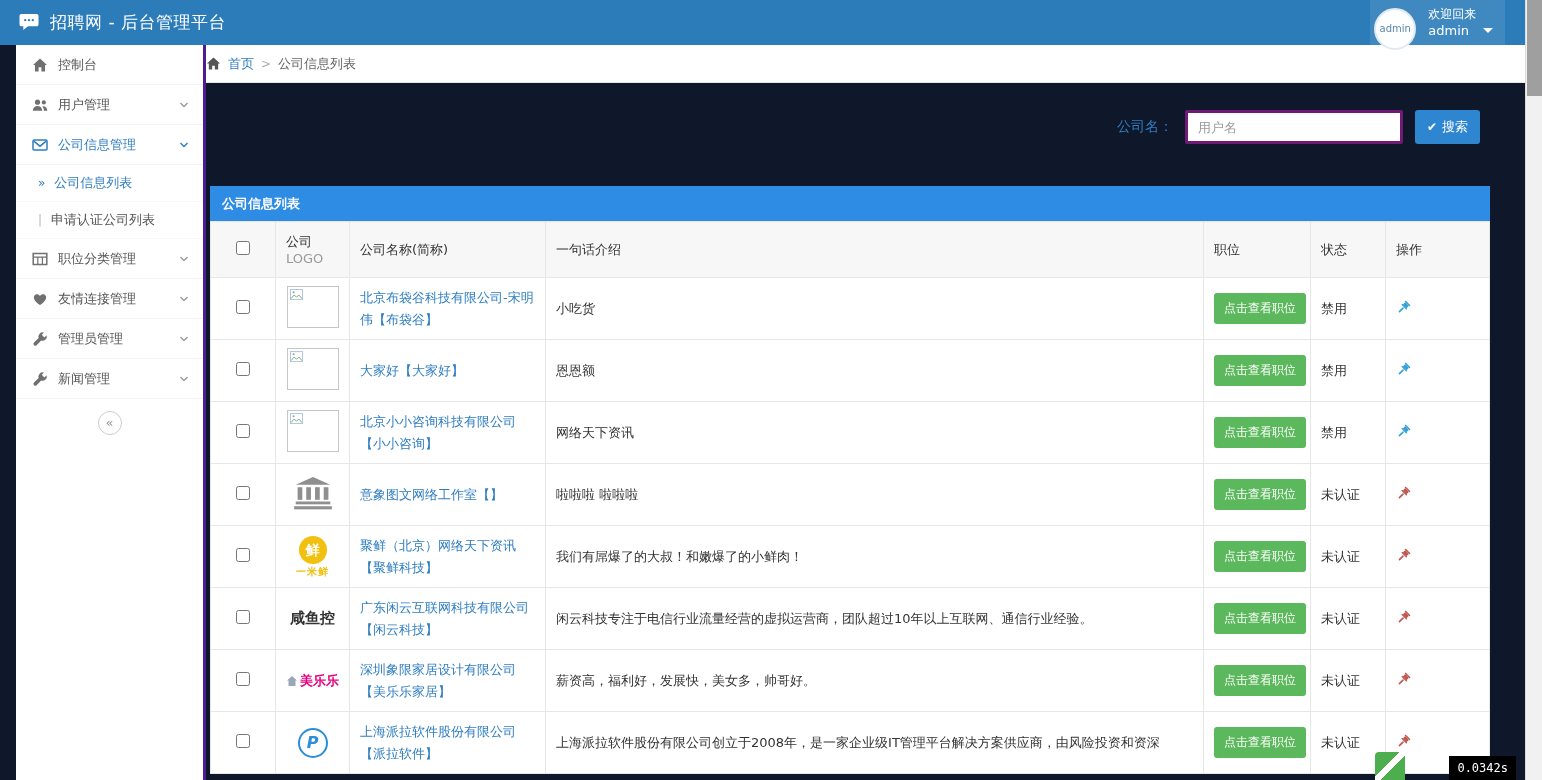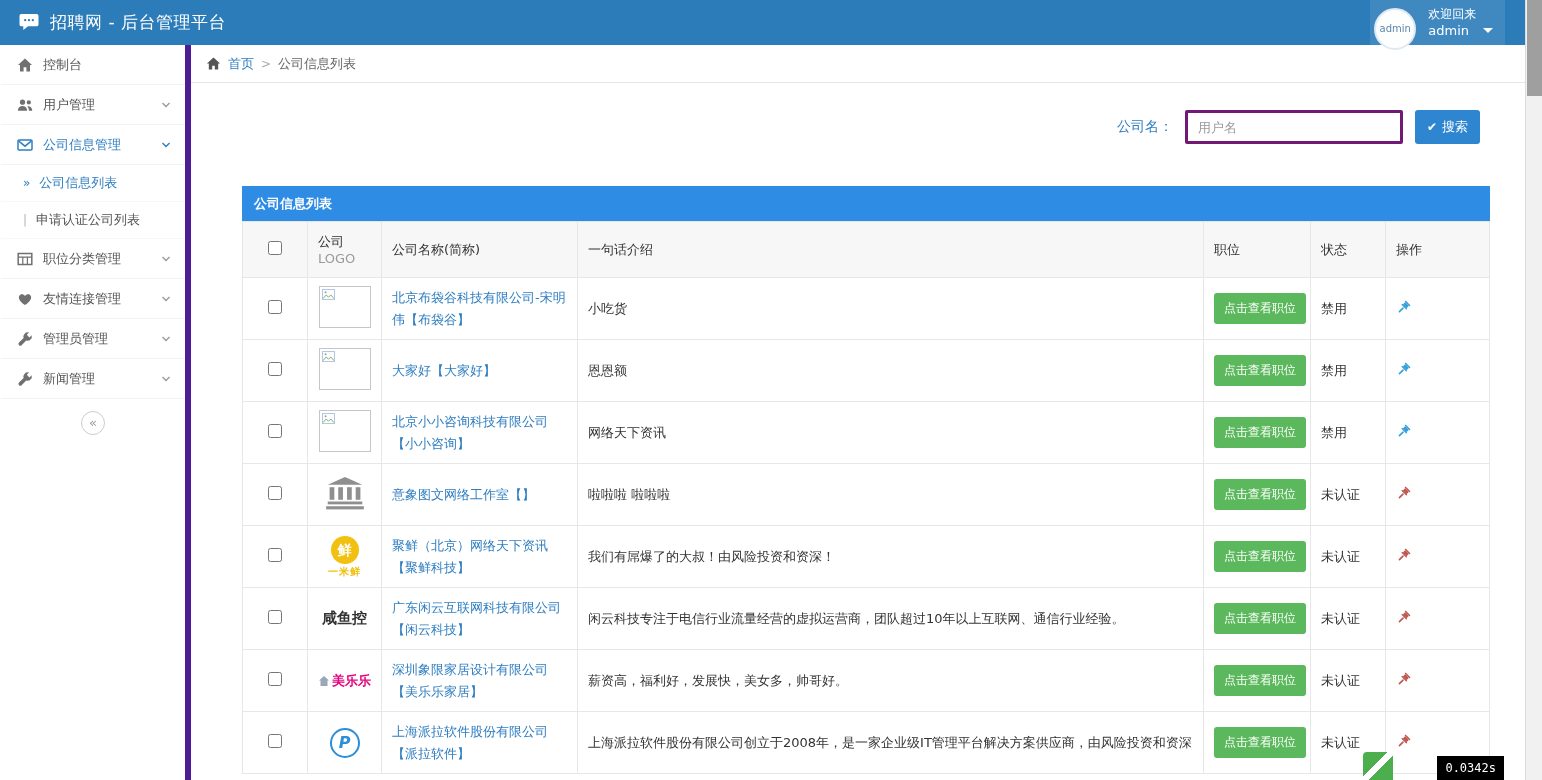--- a/index.html
+++ b/index.html
@@ -1,55 +1,55 @@
 <!DOCTYPE html>
 <html style="--header-bg: #2b7cb9; --panel-head-bg: #2e8ce4; --link: #2f7ec0; --search-btn: #2e86d0; --green-btn: #5cb85c; --gavel-blue: #36a0d9; --gavel-red: #c0574e; --tp-green: #4cae4c;"><head>
 <meta charset="utf-8">
 <style>
   *{margin:0;padding:0;box-sizing:border-box;}
   body{font-family:"DejaVu Sans","Liberation Sans",sans-serif;background:#e8e8e8;}
-  .app{position:relative;width:1542px;height:780px;background:#ffffff;overflow:hidden;font-size:13px;color:#333;}
+  .app{position:relative;width:1542px;height:780px;background:#0f172a;overflow:hidden;font-size:13px;color:#333;}
 
   
   .topbar{position:absolute;left:0;top:0;right:17px;height:45px;background:var(--header-bg,#2b7cb9);z-index:20;}
   .brand{position:absolute;left:18px;top:0;height:45px;display:flex;align-items:center;gap:10px;color:#fff;}
   .brand-icon{display:inline-flex;}
   .brand-title{font-size:17px;letter-spacing:.5px;}
   .userbox{position:absolute;right:20px;top:0;height:45px;display:flex;align-items:center;gap:12px;padding:0 12px 0 4px;background:rgba(255,255,255,.10);cursor:pointer;}
   .avatar{position:relative;top:6px;width:42px;height:42px;border-radius:50%;border:2px solid #dfe9f2;background:#fdfefe;color:#5c87ad;font-size:10px;display:flex;align-items:center;justify-content:center;overflow:hidden;flex:0 0 auto;}
   .welcome{color:#fff;line-height:1.35;}
   .w1{font-size:12px;}
   .w2{font-size:13px;display:flex;align-items:center;gap:14px;}
   .caret{width:0;height:0;border-left:5px solid transparent;border-right:5px solid transparent;border-top:5px solid #fff;}
 
   
   .scrollbar{position:absolute;right:0;top:0;width:17px;height:100%;background:#f1f1f1;border-left:1px solid #dcdcdc;z-index:30;}
   .scroll-thumb{position:absolute;left:1px;top:0;width:15px;height:96px;background:#9f9f9f;}
 
   
-  .sidebar{position:absolute;left:1px;top:45px;bottom:0;width:190px;background:#fff;border-right:6px solid #4c1d95;z-index:10;}
+  .sidebar{position:absolute;left:16px;top:45px;bottom:0;width:190px;background:#fff;border-right:3px solid #4c1d95;z-index:10;}
   .side-item{display:flex;align-items:center;height:40px;padding:0 14px 0 16px;color:#555;font-size:13px;text-decoration:none;border-bottom:1px solid #f3f3f3;cursor:pointer;}
   .side-item .sicon{display:inline-flex;width:16px;margin-right:10px;color:#707070;}
   .side-item .chev{margin-left:auto;color:#9a9a9a;display:inline-flex;}
   .side-item.active{color:var(--link,#2b7dbc);text-align:right;}
   .side-item.active .sicon,.side-item.active .chev{color:var(--link,#2b7dbc);}
   .side-item.sub{height:37px;padding-left:22px;border-bottom:1px solid #f8f8f8;}
   .side-item.sub .submark{margin-right:9px;color:#b5b5b5;font-size:12px;}
   .side-item.sub.active .submark{color:var(--link,#2b7dbc);}
   .collapse-row{position:relative;margin-top:12px;height:26px;}
   .collapse-btn{position:relative;display:block;margin:0 auto;width:24px;height:24px;border-radius:50%;border:1px solid #ccc;background:#fff;color:#999;font-size:13px;line-height:20px;text-align:center;cursor:pointer;padding:0;font-family:inherit;}
 
   
   .main{position:absolute;left:190px;top:45px;right:17px;bottom:0;display:flex;flex-direction:column;}
   .breadcrumb{flex:0 0 38px;background:#fff;border-bottom:1px solid #e6e6e6;display:flex;align-items:center;gap:7px;padding:0 16px;font-size:13px;}
   .bc-home-icon{display:inline-flex;color:#555;}
   .bc-link{color:var(--link,#337ab7);text-decoration:none;}
   .bc-sep{color:#aaa;font-size:12px;}
   .bc-cur{color:#666;}
-  .content{flex:1;padding:27px 35px 0 20px;overflow:hidden;margin-left:32px;}
+  .content{flex:1;padding:27px 35px 0 20px;overflow:hidden;}
 
   .searchbar{display:flex;justify-content:flex-end;align-items:center;gap:12px;padding-right:10px;margin-bottom:42px;}
   .s-label{color:var(--link,#337ab7);font-size:14px;}
   .s-input{width:218px;height:34px;border:3px solid #701a75;border-radius:2px;padding:0 10px;font-size:13px;color:#333;background:#fff;outline:none;font-family:inherit;}
   .s-input::placeholder{color:#999;}
   .s-btn{height:34px;padding:0 12px;background:var(--search-btn,#2e86d0);color:#fff;border:none;border-radius:3px;font-size:13px;display:flex;align-items:center;gap:5px;cursor:pointer;font-family:inherit;}
   .s-check{font-size:12px;}
 
   .panel{background:#fff;}
   .panel-head{height:35px;background:var(--panel-head-bg,#2e8ce4);color:#fff;font-weight:bold;font-size:13px;display:flex;align-items:center;padding:0 12px;}
@@ -72,21 +72,21 @@
   .logo-broken svg{display:block;}
   .logo-bank{display:inline-flex;color:#8f8f8f;}
   .logo-badge{display:inline-block;text-align:center;line-height:1;}
   .badge-circle{width:28px;height:28px;border-radius:50%;color:#fff;font-weight:bold;font-size:14px;display:flex;align-items:center;justify-content:center;margin:0 auto 3px;}
   .badge-sub{font-size:10px;font-weight:bold;letter-spacing:1px;}
   .logo-text{font-weight:bold;font-size:15px;}
   .logo-text.mll{font-size:13px;display:inline-flex;align-items:center;gap:2px;}
   .logo-pcirc{display:inline-flex;width:30px;height:30px;border:2px solid;border-radius:50%;align-items:center;justify-content:center;font-weight:bold;font-style:italic;font-size:16px;background:#fff;}
 
   
-  .debug{position:absolute;right:38px;bottom:0;display:flex;align-items:flex-end;z-index:40;gap:44px;}
+  .debug{position:absolute;right:26px;bottom:0;display:flex;align-items:flex-end;z-index:40;gap:44px;}
   .tp-icon{width:30px;height:28px;background:var(--tp-green,#4cae4c);background-image:linear-gradient(135deg,transparent 42%,#fff 42%,#fff 58%,transparent 58%);border-radius:4px 4px 0 0;display:inline-block;cursor:pointer;}
   .time{background:#000;color:#fff;font-size:12px;padding:5px 8px;font-family:"DejaVu Sans Mono",monospace;}
 </style>
 </head>
 <body>
 
 <div class="app">
 
   <div class="scrollbar">
     <div class="scroll-thumb"></div>
@@ -365,21 +365,21 @@
                         <rect x="4.2" y="6.1" width="7.6" height="1.5" rx=".6"></rect>
                         <rect x="7.2" y="8" width="1.7" height="7" rx=".8"></rect>
                       </g>
                     </svg>
                   </span></td>
               </tr>
               <tr>
                 <td class="c-check"><input type="checkbox" style=""></td>
                 <td class="c-logo"><div class="logo-badge"><div class="badge-circle" style="background:#f2c011">鲜</div><div class="badge-sub" style="color:#f2c011">一米鲜</div></div></td>
                 <td class="c-name"><a href="#">聚鲜（北京）网络天下资讯【聚鲜科技】</a></td>
-                <td class="c-intro"><span>我们有屌爆了的大叔！由风险投资和资深！</span></td>
+                <td class="c-intro"><span>我们有屌爆了的大叔！和嫩爆了的小鲜肉！</span></td>
                 <td class="c-job"><button class="job-btn">点击查看职位</button></td>
                 <td class="c-status"><span>未认证</span></td>
                 <td class="c-action"><span class="gavel act-red">
                     <svg viewBox="0 0 16 16" width="15" height="15" fill="currentColor">
                       <g transform="rotate(45 8 8)">
                         <rect x="5.2" y="2.6" width="5.6" height="3.6" rx=".6"></rect>
                         <rect x="4.2" y="1.2" width="7.6" height="1.5" rx=".6"></rect>
                         <rect x="4.2" y="6.1" width="7.6" height="1.5" rx=".6"></rect>
                         <rect x="7.2" y="8" width="1.7" height="7" rx=".8"></rect>
                       </g>

